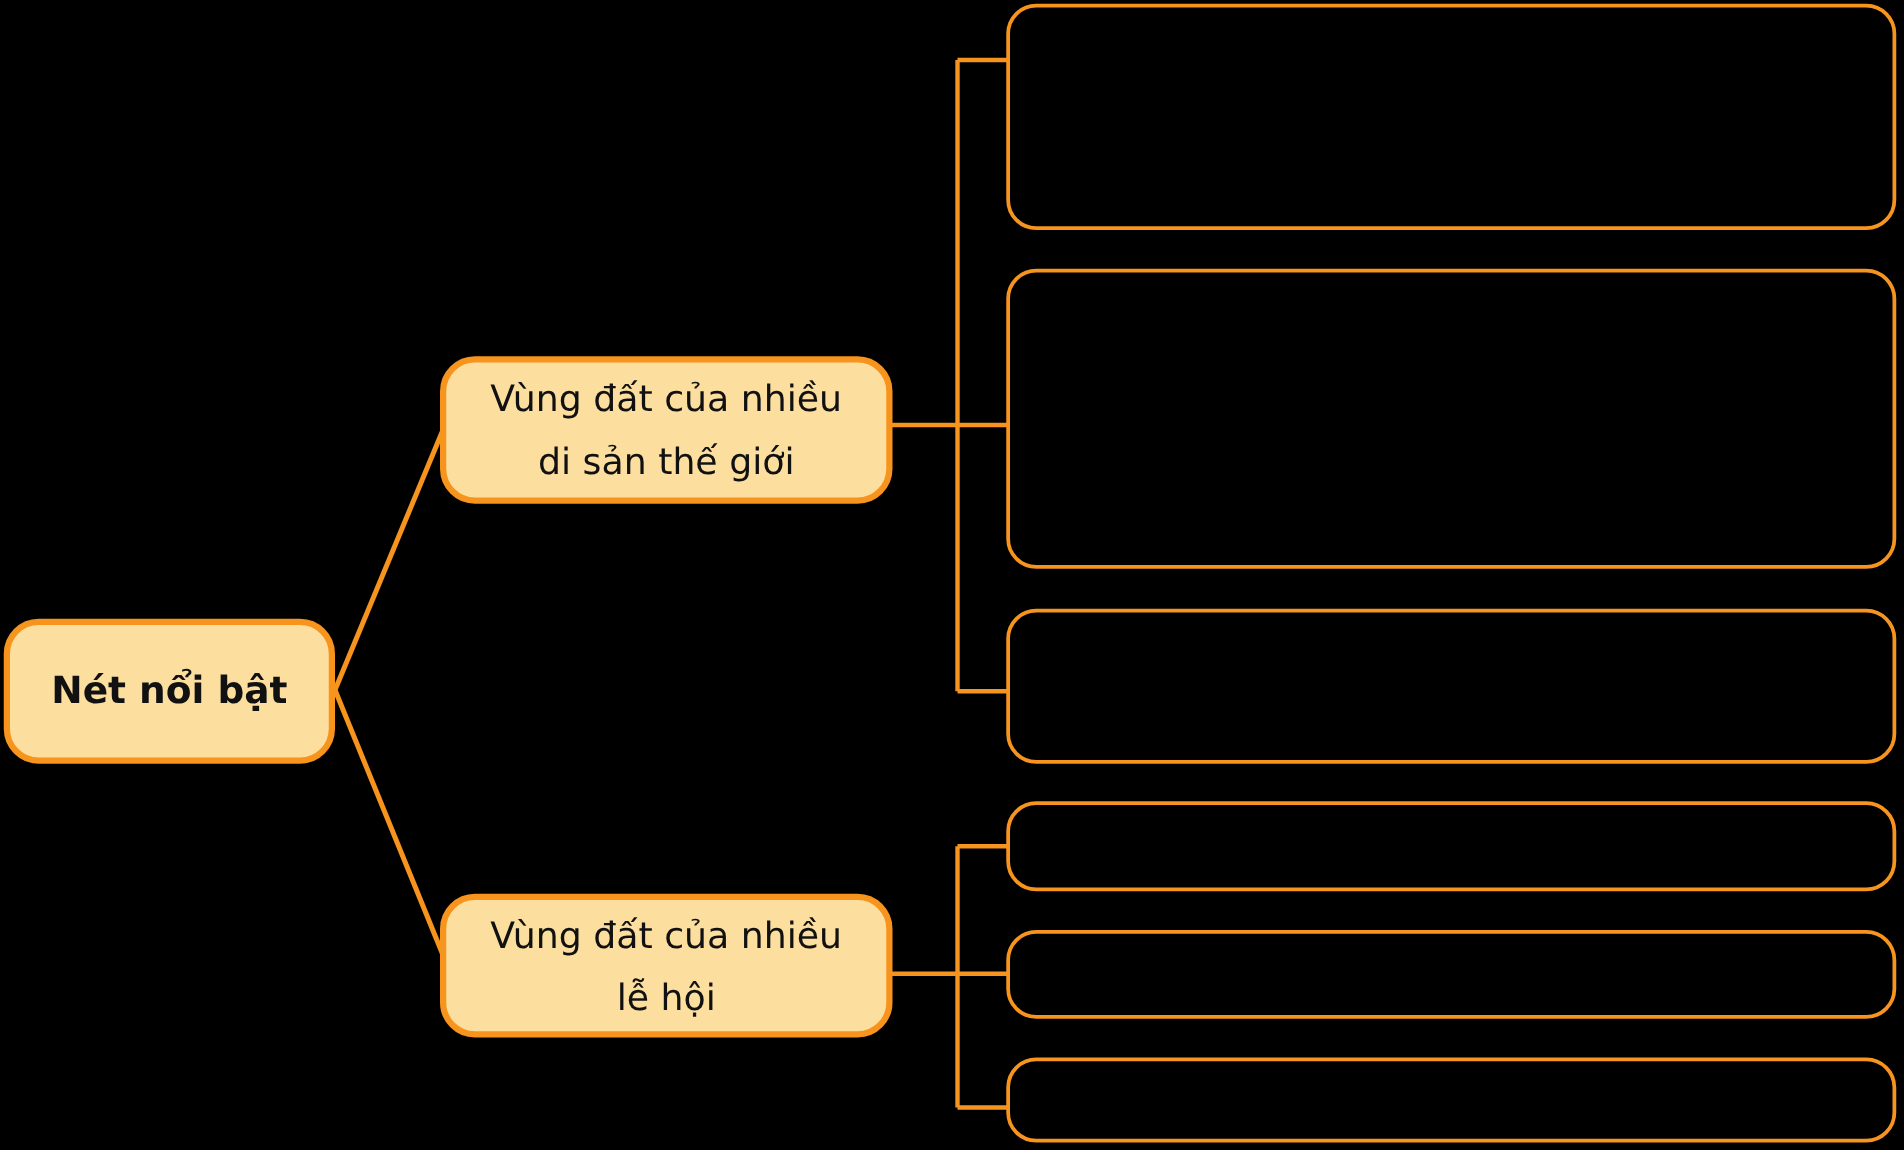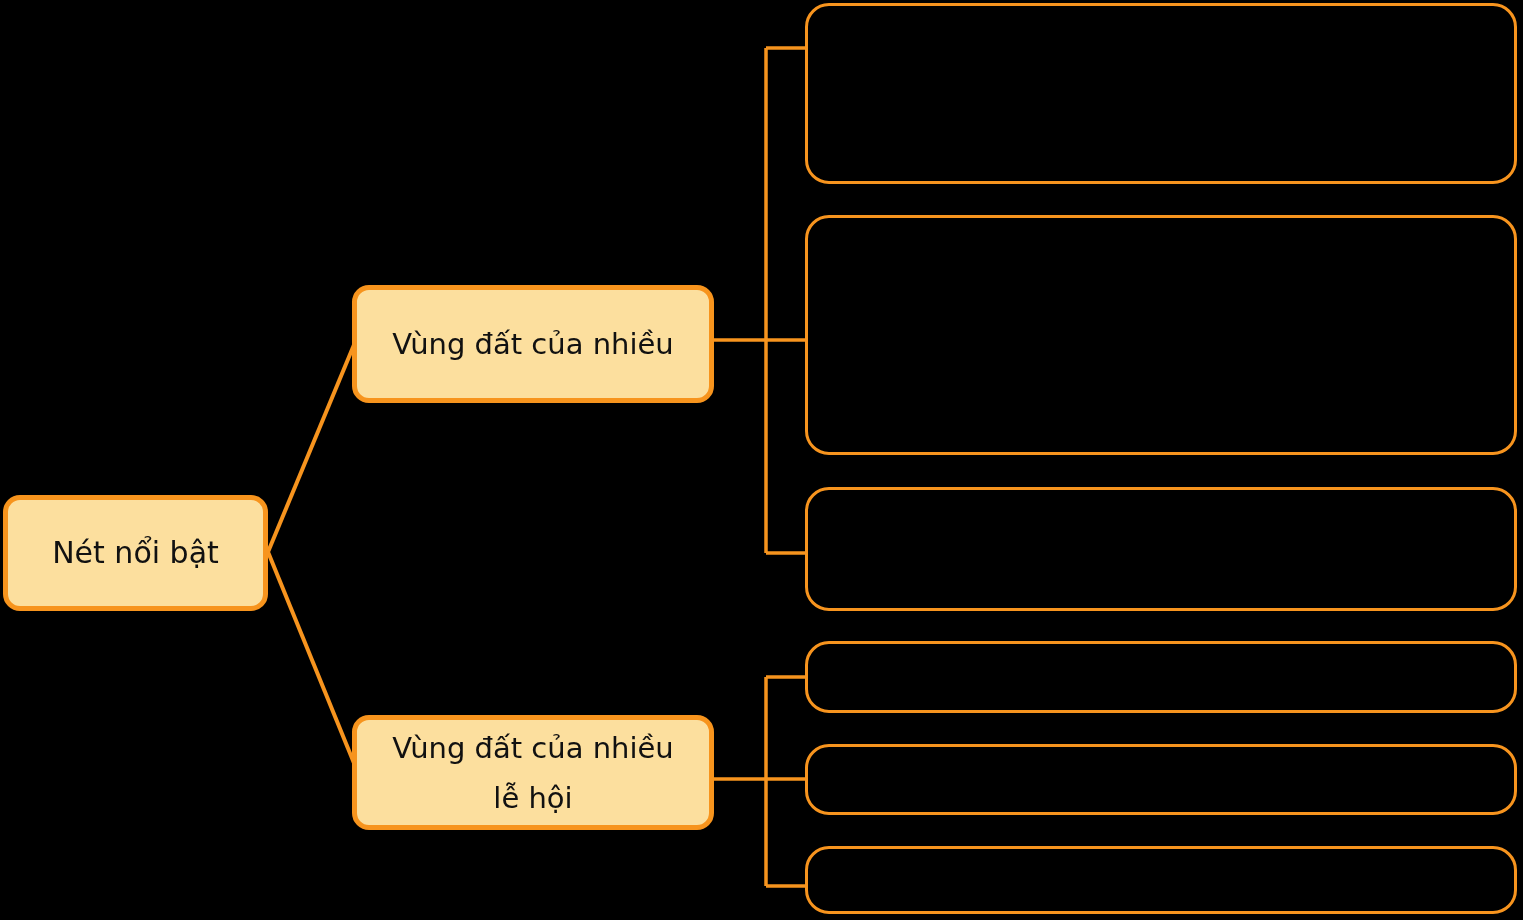--- a/index.html
+++ b/index.html
@@ -29,34 +29,34 @@
   }
   .connectors path{
     stroke:currentColor;
     fill:none;
   }
   .node{
     position:absolute;
     box-sizing:border-box;
     background:var(--node_fill);
     border:5px solid var(--node_border);
-    border-radius:17px;
+    border-radius:28px;
     display:flex;
     flex-direction:column;
     align-items:center;
     justify-content:center;
     text-align:center;
     color:var(--text);
   }
   .node .ln{display:block;}
   .root-node{
     left:3px;top:495px;
     width:265px;height:116px;
     font-size:30px;
-    font-weight:normal;
+    font-weight:bold;
     line-height:54px;
   }
   .branch-node{
     left:352px;
     width:362px;
     font-size:29px;
     font-weight:400;
     line-height:50px;
   }
   .branch-1{top:285px;height:118px;}
@@ -97,20 +97,21 @@
     <path d="M766 677 H806" stroke-width="3.5"></path>
     <path d="M766 886 H806" stroke-width="3.5"></path>
   </svg>
 
   <div class="node root-node">
     <span class="ln">Nét nổi bật</span>
   </div>
 
   <div class="node branch-node branch-1">
     <span class="ln">Vùng đất của nhiều</span>
+    <span class="ln">di sản thế giới</span>
   </div>
 
   <div class="node branch-node branch-2">
     <span class="ln">Vùng đất của nhiều</span>
     <span class="ln">lễ hội</span>
   </div>
 
   <div class="slot slot-1"></div>
   <div class="slot slot-2"></div>
   <div class="slot slot-3"></div>

